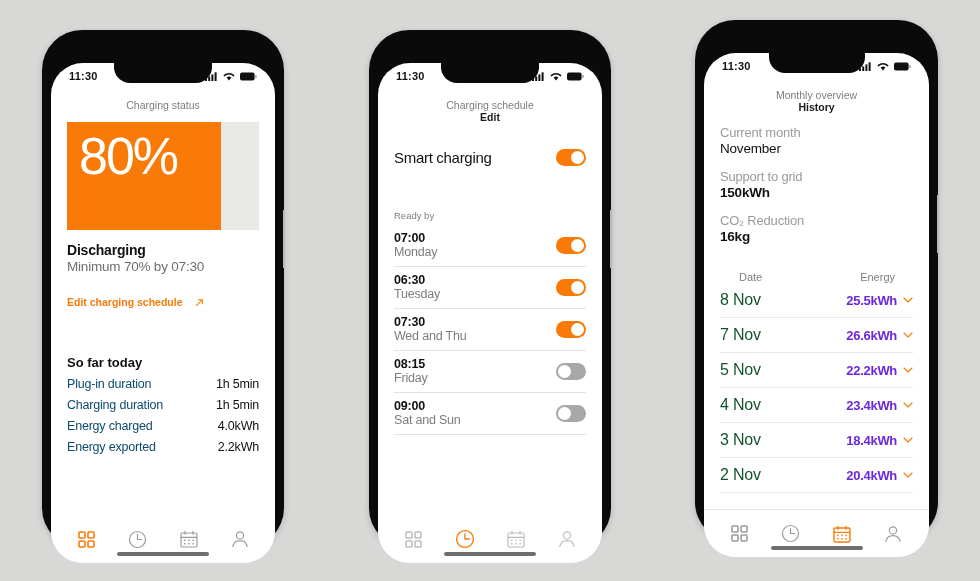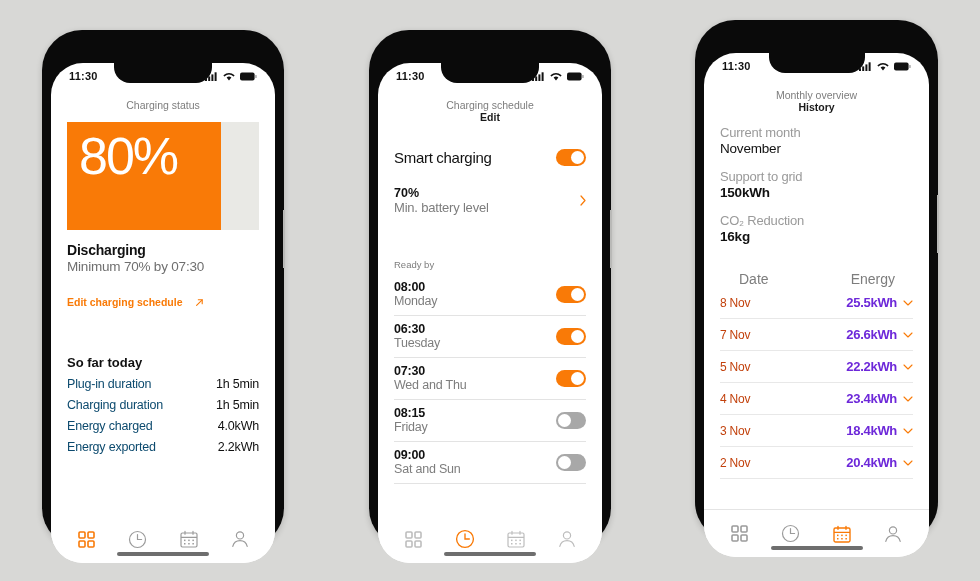--- a/index.html
+++ b/index.html
@@ -126,28 +126,28 @@
   .sched-row .time { font-size: 12.5px; font-weight: bold; color: #111; letter-spacing: -.2px; }
   .sched-row .days { font-size: 12.5px; color: #7d7d7d; margin-top: 0px; letter-spacing: -.2px; }
 
   
   .ov-block { margin-top: 13px; }
   .ov-label { font-size: 13px; color: #9a9a9a; letter-spacing: -.2px; line-height: 1.15; }
   .ov-value { font-size: 13.5px; color: #111; font-weight: bold; letter-spacing: -.2px; line-height: 1.2; }
   .ov-value.big { font-weight: normal; }
   .tbl-head {
     display: flex; align-items: center; justify-content: space-between;
-    font-size: 14px; color: #7d7d7d; margin-top: 26px; padding-left: 19px;
+    font-size: 11px; color: #7d7d7d; margin-top: 26px; padding-left: 19px;
   }
   .tbl-head .energy-h { margin-right: 18px; }
   .tbl-row {
     display: flex; align-items: center; justify-content: space-between;
     padding: 8px 0 8px 0; border-bottom: 1px solid #e8e8e8;
   }
-  .tbl-row .date { font-size: 12px; color: #c2410c; letter-spacing: -.2px; }
+  .tbl-row .date { font-size: 16px; color: #14532d; letter-spacing: -.2px; }
   .tbl-right { display: flex; align-items: center; gap: 6px; }
   .tbl-row .energy { font-size: 13px; color: #6d28d9; font-weight: bold; letter-spacing: -.3px; }
   .chev-down { color: #f97a07; font-size: 9px; line-height: 1; }
 
   
   .navbar {
     position: absolute; left: 0; right: 0; bottom: 0;
     height: 48px; background: #fff;
     display: flex; align-items: center; justify-content: space-around;
     padding: 0 10px;
@@ -318,38 +318,27 @@
           <span class="action">Edit</span>
         </div>
 
         <div class="smart-row">
           <span class="smart-title">Smart charging</span>
           <span class="toggle on">
               <span class="knob"></span>
             </span>
         </div>
 
-        <div class="minlevel">
-          <span>
-            <span class="pct" style="display:block">70%</span>
-            <span class="desc" style="display:block">Min. battery level</span>
-          </span>
-          <span class="chev-right">
-            <svg width="6" height="11" viewBox="0 0 6 11">
-                <path d="M1 1 L5 5.5 L1 10" stroke="#f97a07" stroke-width="1.2" fill="none" stroke-linecap="round" stroke-linejoin="round"></path>
-              </svg>
-          </span>
-        </div>
 
         <div class="readyby">Ready by</div>
 
         <div class="sched-list" id="sched-list">
             <div class="sched-row">
               <div>
-                <div class="time">08:00</div>
+                <div class="time">07:00</div>
                 <div class="days">Monday</div>
               </div>
               <span class="toggle on">
                 <span class="knob"></span>
               </span>
             </div>
             <div class="sched-row">
               <div>
                 <div class="time">06:30</div>
                 <div class="days">Tuesday</div>

